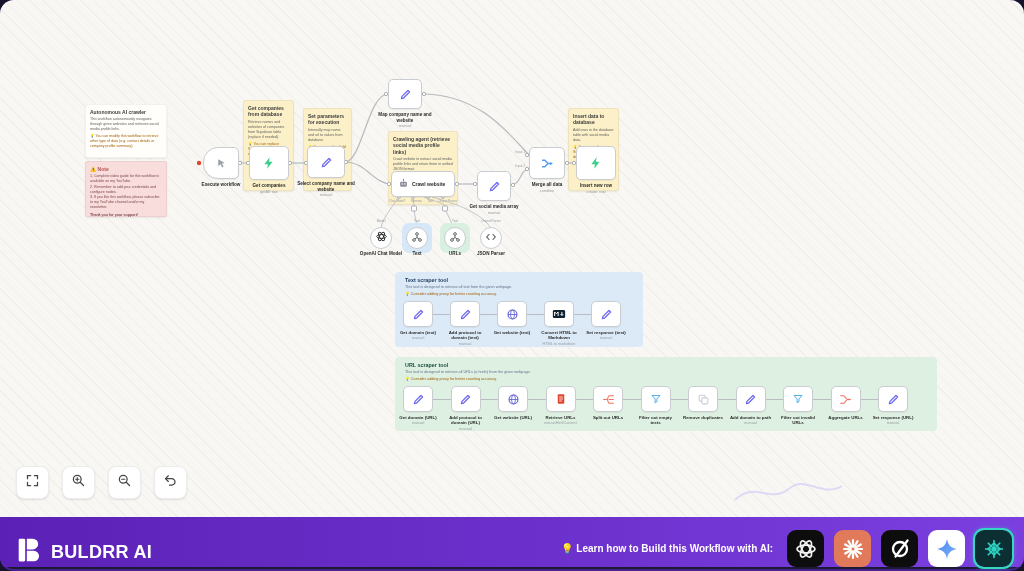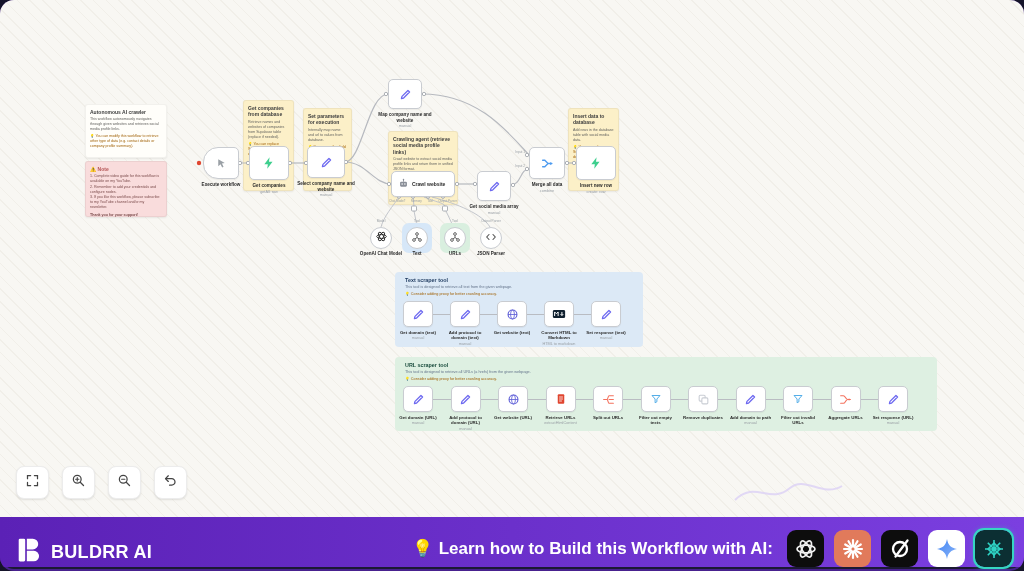--- a/index.html
+++ b/index.html
@@ -46,21 +46,21 @@
   .controls{position:absolute;left:16px;top:466px;display:flex;gap:13px;z-index:5;}
   .ctl-btn{width:31px;height:31px;background:#fff;border:1px solid #ececec;border-radius:8px;
            display:flex;align-items:center;justify-content:center;box-shadow:0 1px 2px rgba(0,0,0,.1);cursor:pointer;}
   .ctl-btn svg{width:15px;height:15px;}
   
   .bottombar{position:absolute;left:0;top:517px;width:1024px;height:50px;
              background:linear-gradient(90deg,#5b21b6,#7b3fe0);display:flex;align-items:flex-end;z-index:6;}
   .brand{display:flex;align-items:center;gap:9px;margin-left:16px;}
   .brand-name{color:#fff;font-size:18px;font-weight:800;letter-spacing:.3px;}
   .banner{margin-left:auto;display:flex;align-items:center;gap:10px;margin-right:12px;}
-  .banner-text{color:#fff;font-size:17px;font-weight:700;margin-right:4px;white-space:nowrap;}
+  .banner-text{color:#fff;font-size:10px;font-weight:700;margin-right:4px;white-space:nowrap;}
   .bicon{width:37px;height:37px;border-radius:9px;display:flex;align-items:center;justify-content:center;cursor:pointer;}
   .bicon svg{width:24px;height:24px;}
   .bicon.selected{outline:2px solid #35d6c2;outline-offset:0;box-shadow:0 0 6px rgba(53,214,194,.7);}
 </style>
 </head>
 <body>
 
 <div class="frame">
   <div class="canvas">
 

